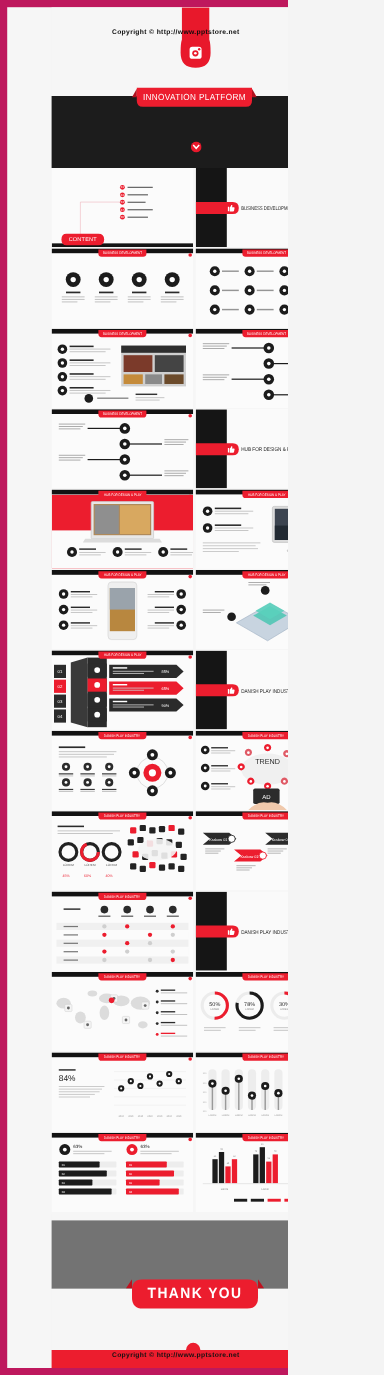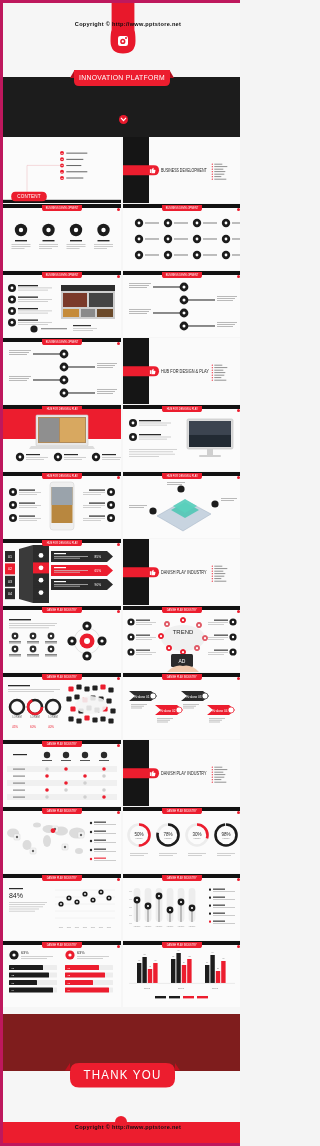--- a/index.html
+++ b/index.html
@@ -1,19 +1,19 @@
 <!DOCTYPE html>
 <html><head>
 <meta charset="utf-8">
 <style>
   html,body{margin:0;padding:0;}
   body{width:240px;height:1146px;overflow:hidden;background:#f4f4f4;
        font-family:"Liberation Sans",sans-serif;-webkit-font-smoothing:antialiased;}
   .page{position:relative;width:256px;height:1146px;box-sizing:border-box;
-        border:3px solid #be185d;background:#f6f6f6;overflow:hidden;}
+        border:6px solid #be185d;background:#f6f6f6;overflow:hidden;padding-left:37px;}
 
   
   .header{position:relative;height:74px;background:#f6f6f6;}
   .copy{position:absolute;left:0;right:0;top:18px;text-align:center;z-index:6;
         font-size:5.6px;font-weight:bold;color:#0b0b0b;letter-spacing:.3px;
         font-family:"Liberation Sans",sans-serif;}
   .ribbon{position:absolute;left:107px;top:0;width:26px;height:51px;}
   .ribbon svg{display:block;}
 
   
@@ -39,21 +39,21 @@
       font-family:"Liberation Sans Narrow","Liberation Sans",sans-serif;}
   .pill i{font-style:normal;display:inline-block;transform:scaleX(.85);}
   .dot{position:absolute;right:1.3px;top:3.2px;width:3.2px;height:3.2px;border-radius:50%;
       background:#ec1d2e;z-index:6;}
   .body{position:absolute;left:0;top:3.8px;width:100%;height:62.2px;overflow:hidden;}
   .body.full{top:0;height:66px;}
   .bsvg{display:block;width:118px;height:100%;}
 
   
   .gapw{height:6px;background:#f6f6f6;}
-  .thanks{position:relative;height:56.2px;background:#7f1d1d;}
+  .thanks{position:relative;height:56.2px;background:#737373;font-weight:bold;}
   .thanksRib{position:absolute;left:62px;top:48.5px;width:115px;height:25px;z-index:8;}
   .thanksTitle{position:absolute;left:62px;top:48.5px;width:115px;height:24.5px;z-index:9;
       color:#fff;font-size:12.4px;letter-spacing:1.3px;text-align:center;line-height:24.5px;
       white-space:nowrap;font-family:"Liberation Sans Narrow","Liberation Sans",sans-serif;
       transform:scaleX(.93);transform-origin:50% 50%;}
   .thanksWhite{height:51.4px;background:#f6f6f6;position:relative;}
   .footDisc{position:absolute;left:112px;bottom:-0.5px;width:12px;height:6px;background:#ec1d2e;border-radius:6px 6px 0 0;}
   .footer{height:26px;background:#ec1d2e;position:relative;}
   .footer .fc{position:absolute;left:0;right:0;top:2.5px;text-align:center;
       font-size:5.6px;font-weight:bold;color:#111;letter-spacing:.3px;}

